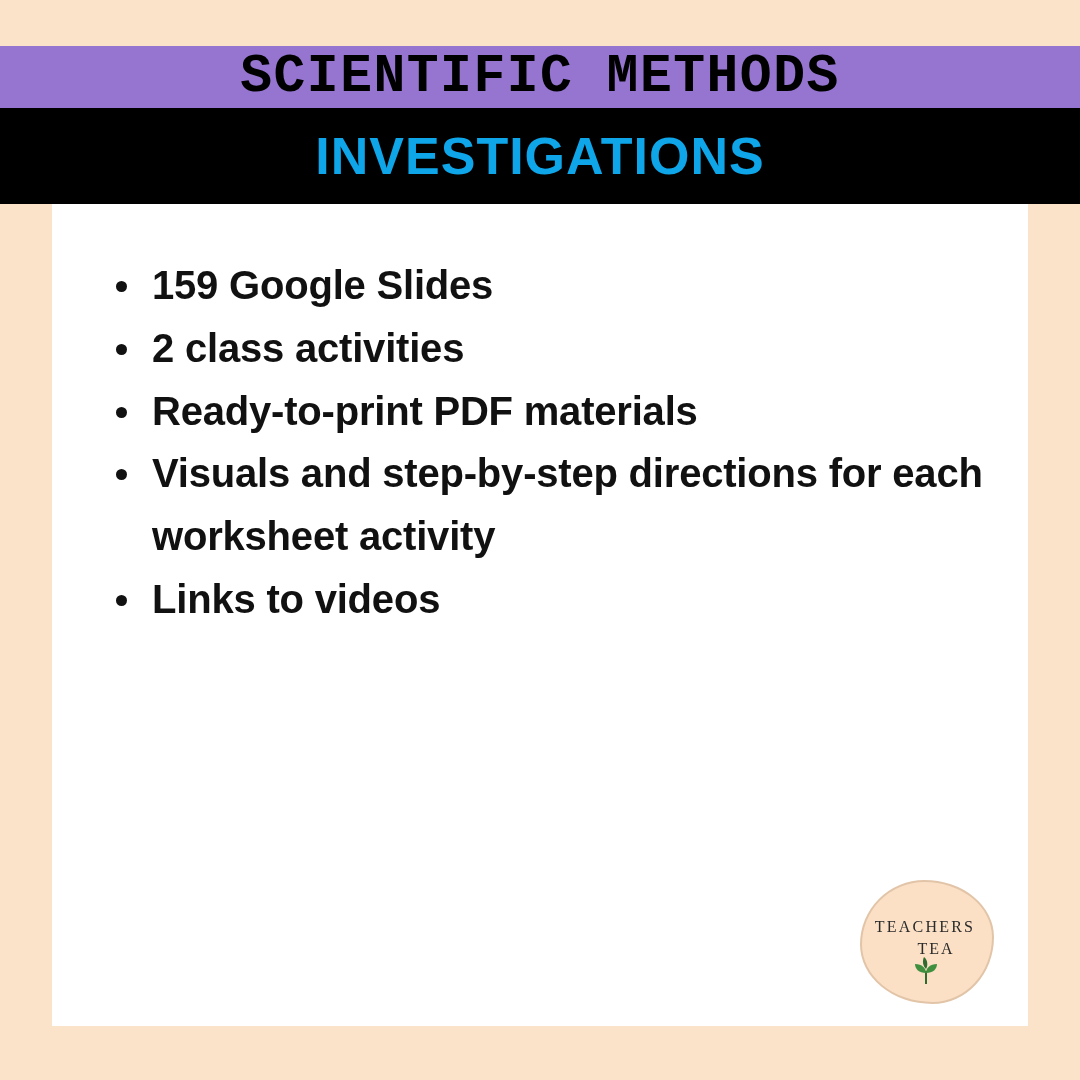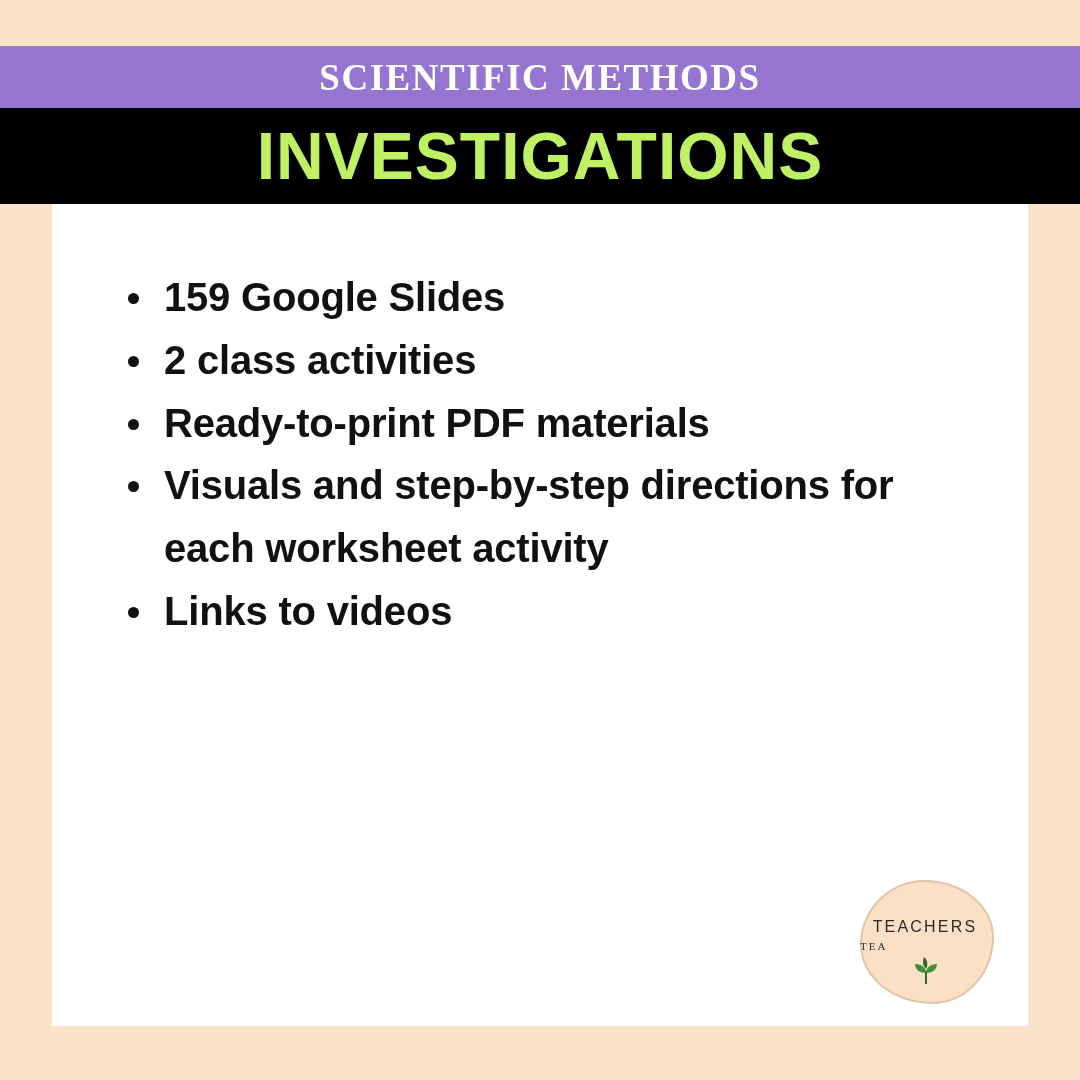--- a/index.html
+++ b/index.html
@@ -25,62 +25,62 @@
     left: 0;
     top: 46px;
     width: 1080px;
     height: 62px;
     background: #9575d0;
     display: flex;
     align-items: center;
     justify-content: center;
   }
   .banner-purple .title {
-    font-family: Liberation Serif, serif;
+    font-family: Liberation Mono, monospace;
     font-weight: bold;
-    font-size: 37px;
+    font-size: 53px;
     letter-spacing: 1.5px;
-    color: #ffffff;
+    color: #000000;
     line-height: 1;
     white-space: nowrap;
   }
   
   .banner-black {
     position: absolute;
     left: 0;
     top: 108px;
     width: 1080px;
     height: 96px;
     background: #000000;
     display: flex;
     align-items: center;
     justify-content: center;
   }
   .banner-black .title {
     font-family: "Liberation Sans", sans-serif;
     font-weight: bold;
-    font-size: 66px;
+    font-size: 52px;
     letter-spacing: 1px;
-    color: #bef264;
+    color: #0ea5e9;
     line-height: 1;
     white-space: nowrap;
   }
   
   .card {
     position: absolute;
     left: 52px;
     top: 204px;
     width: 976px;
     height: 822px;
     background: #ffffff;
     box-sizing: border-box;
   }
   .list {
     list-style: none;
-    margin: 16px;
+    margin: 4px;
     padding: 46px 40px 0 52px;
   }
   .list li {
     position: relative;
     font-family: "Liberation Sans", sans-serif;
     font-weight: bold;
     font-size: 40px;
     line-height: 1.57;
     color: #111111;
     padding-left: 44px;
@@ -113,32 +113,33 @@
     background: #fbe0c6;
     border-radius: 48% 52% 46% 54% / 52% 46% 54% 48%;
     border: 2px solid #e2c5a8;
   }
   .logo .txt1 {
     position: absolute;
     top: 38px;
     left: 0;
     width: 130px;
     text-align: center;
-    font-family: Liberation Sans, sans-serif;
+    font-family: Liberation Serif, serif;
     font-size: 16px;
     letter-spacing: 2.2px;
     color: #2a2a2a;
   }
   .logo .txt2 {
     position: absolute;
     top: 60px;
     left: 0;
     width: 152px;
+    text-align: center;
     font-family: "Liberation Serif", serif;
-    font-size: 11px;
+    font-size: 16px;
     letter-spacing: 2px;
     color: #2a2a2a;
   }
   .logo .leaf {
     position: absolute;
     top: 74px;
     left: 50px;
     width: 32px;
     height: 32px;
   }

